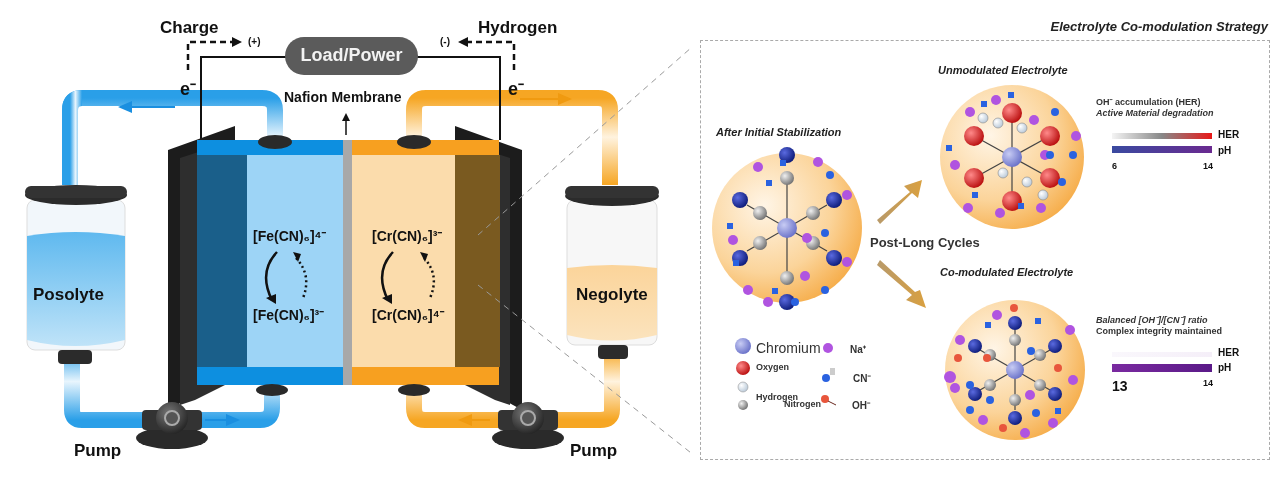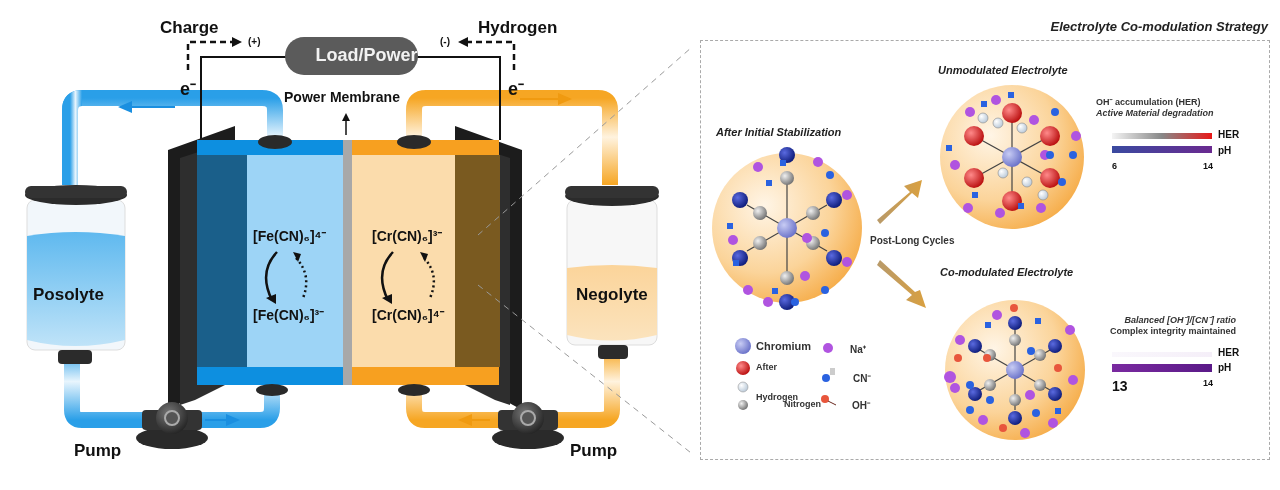--- a/index.html
+++ b/index.html
@@ -148,22 +148,22 @@
   <line x1="478" y1="235" x2="700" y2="40" stroke="#999" stroke-width="1" stroke-dasharray="6,5"></line>
   <line x1="478" y1="285" x2="700" y2="460" stroke="#999" stroke-width="1" stroke-dasharray="6,5"></line>
 </svg>
 
 <div class="abs lbl" style="left:160px;top:18px;font-size:17px">Charge</div>
 <div class="abs lbl" style="left:248px;top:36px;font-size:10px">(+)</div>
 <div class="abs lbl" style="left:478px;top:18px;font-size:17px">Hydrogen</div>
 <div class="abs lbl" style="left:440px;top:36px;font-size:10px">(-)</div>
 <div class="abs lbl" style="left:180px;top:76px;font-size:18px">e⁻</div>
 <div class="abs lbl" style="left:508px;top:76px;font-size:18px">e⁻</div>
-<div class="abs" style="left:300px;top:45px;width:133px;text-align:center;color:#f2f2f2;font-weight:bold;font-size:18px">Load/Power</div>
-<div class="abs lbl" style="left:284px;top:89px;font-size:14px">Power Membrane</div>
+<div class="abs" style="left:285px;top:45px;width:133px;text-align:center;color:#f2f2f2;font-weight:bold;font-size:18px">Load/Power</div>
+<div class="abs lbl" style="left:284px;top:89px;font-size:14px">Nafion Membrane</div>
 <div class="abs lbl" style="left:33px;top:285px;font-size:17px">Posolyte</div>
 <div class="abs lbl" style="left:576px;top:285px;font-size:17px">Negolyte</div>
 <div class="abs lbl" style="left:74px;top:441px;font-size:17px">Pump</div>
 <div class="abs lbl" style="left:570px;top:441px;font-size:17px">Pump</div>
 <div class="abs lbl" style="left:253px;top:226px;font-size:14px">[Fe(CN)₆]⁴⁻</div>
 <div class="abs lbl" style="left:253px;top:305px;font-size:14px">[Fe(CN)₆]³⁻</div>
 <div class="abs lbl" style="left:372px;top:226px;font-size:14px">[Cr(CN)₆]³⁻</div>
 <div class="abs lbl" style="left:372px;top:305px;font-size:14px">[Cr(CN)₆]⁴⁻</div>
 
 <div class="abs" style="left:700px;top:40px;width:568px;height:418px;border:1px dashed #aaa"></div>
@@ -391,41 +391,41 @@
     <circle cx="43" cy="365" r="5" fill="url(#cG)"></circle>
     <circle cx="128" cy="308" r="5" fill="#b054e0"></circle>
     <circle cx="126" cy="338" r="4" fill="#2a62e0"></circle>
     <rect x="130" y="328" width="5" height="7" fill="#ccc"></rect>
     <circle cx="125" cy="359" r="4" fill="#e8563c"></circle>
     <line x1="128" y1="361" x2="136" y2="365" stroke="#6a2a20" stroke-width="1"></line>
   </g>
 </svg>
 
 <div class="abs ital" style="left:716px;top:126px;font-size:11px">After Initial Stabilization</div>
-<div class="abs lbl" style="left:870px;top:235px;font-size:10px;color:#333">Post-Long Cycles</div>
+<div class="abs lbl" style="left:870px;top:235px;font-size:13px;color:#333">Post-Long Cycles</div>
 <div class="abs ital" style="left:938px;top:64px;font-size:11px">Unmodulated Electrolyte</div>
 <div class="abs ital" style="left:940px;top:266px;font-size:11px">Co-modulated Electrolyte</div>
 
 <div class="abs" style="left:1096px;top:97px;width:140px;text-align:left;font-size:9px;font-weight:bold;color:#333;line-height:11px">
   <div>OH⁻ accumulation (HER)</div>
   <div style="font-style:italic">Active Material degradation</div>
 </div>
 <div class="abs lbl" style="left:1218px;top:129px;font-size:10px">HER</div>
 <div class="abs lbl" style="left:1218px;top:145px;font-size:10px">pH</div>
 <div class="abs lbl" style="left:1112px;top:161px;font-size:9px">6</div>
 <div class="abs lbl" style="left:1203px;top:161px;font-size:9px">14</div>
 
-<div class="abs" style="left:1096px;top:315px;width:140px;text-align:right;font-size:9px;font-weight:bold;color:#333;line-height:11px">
+<div class="abs" style="left:1096px;top:315px;width:140px;text-align:left;font-size:9px;font-weight:bold;color:#333;line-height:11px">
   <div style="font-style:italic">Balanced [OH⁻]/[CN⁻] ratio</div>
   <div>Complex integrity maintained</div>
 </div>
 <div class="abs lbl" style="left:1218px;top:347px;font-size:10px">HER</div>
 <div class="abs lbl" style="left:1218px;top:362px;font-size:10px">pH</div>
 <div class="abs lbl" style="left:1112px;top:378px;font-size:14px">13</div>
 <div class="abs lbl" style="left:1203px;top:378px;font-size:9px">14</div>
 
-<div class="abs" style="left:756px;top:340px;font-size:11px;color:#333;font-weight:bold">Chromium</div>
-<div class="abs" style="left:756px;top:362px;font-size:9px;color:#333;font-weight:bold">After</div>
+<div class="abs" style="left:756px;top:340px;font-size:14px;color:#333;font-weight:normal">Chromium</div>
+<div class="abs" style="left:756px;top:362px;font-size:9px;color:#333;font-weight:bold">Oxygen</div>
 <div class="abs" style="left:756px;top:392px;font-size:9px;color:#333;font-weight:bold">Hydrogen</div>
 <div class="abs" style="left:784px;top:399px;font-size:9px;color:#333;font-weight:bold">Nitrogen</div>
 <div class="abs" style="left:850px;top:342px;font-size:10px;color:#333;font-weight:bold">Na⁺</div>
 <div class="abs" style="left:853px;top:371px;font-size:10px;color:#333;font-weight:bold">CN⁻</div>
 <div class="abs" style="left:852px;top:398px;font-size:10px;color:#333;font-weight:bold">OH⁻</div>
 
 </body></html>

